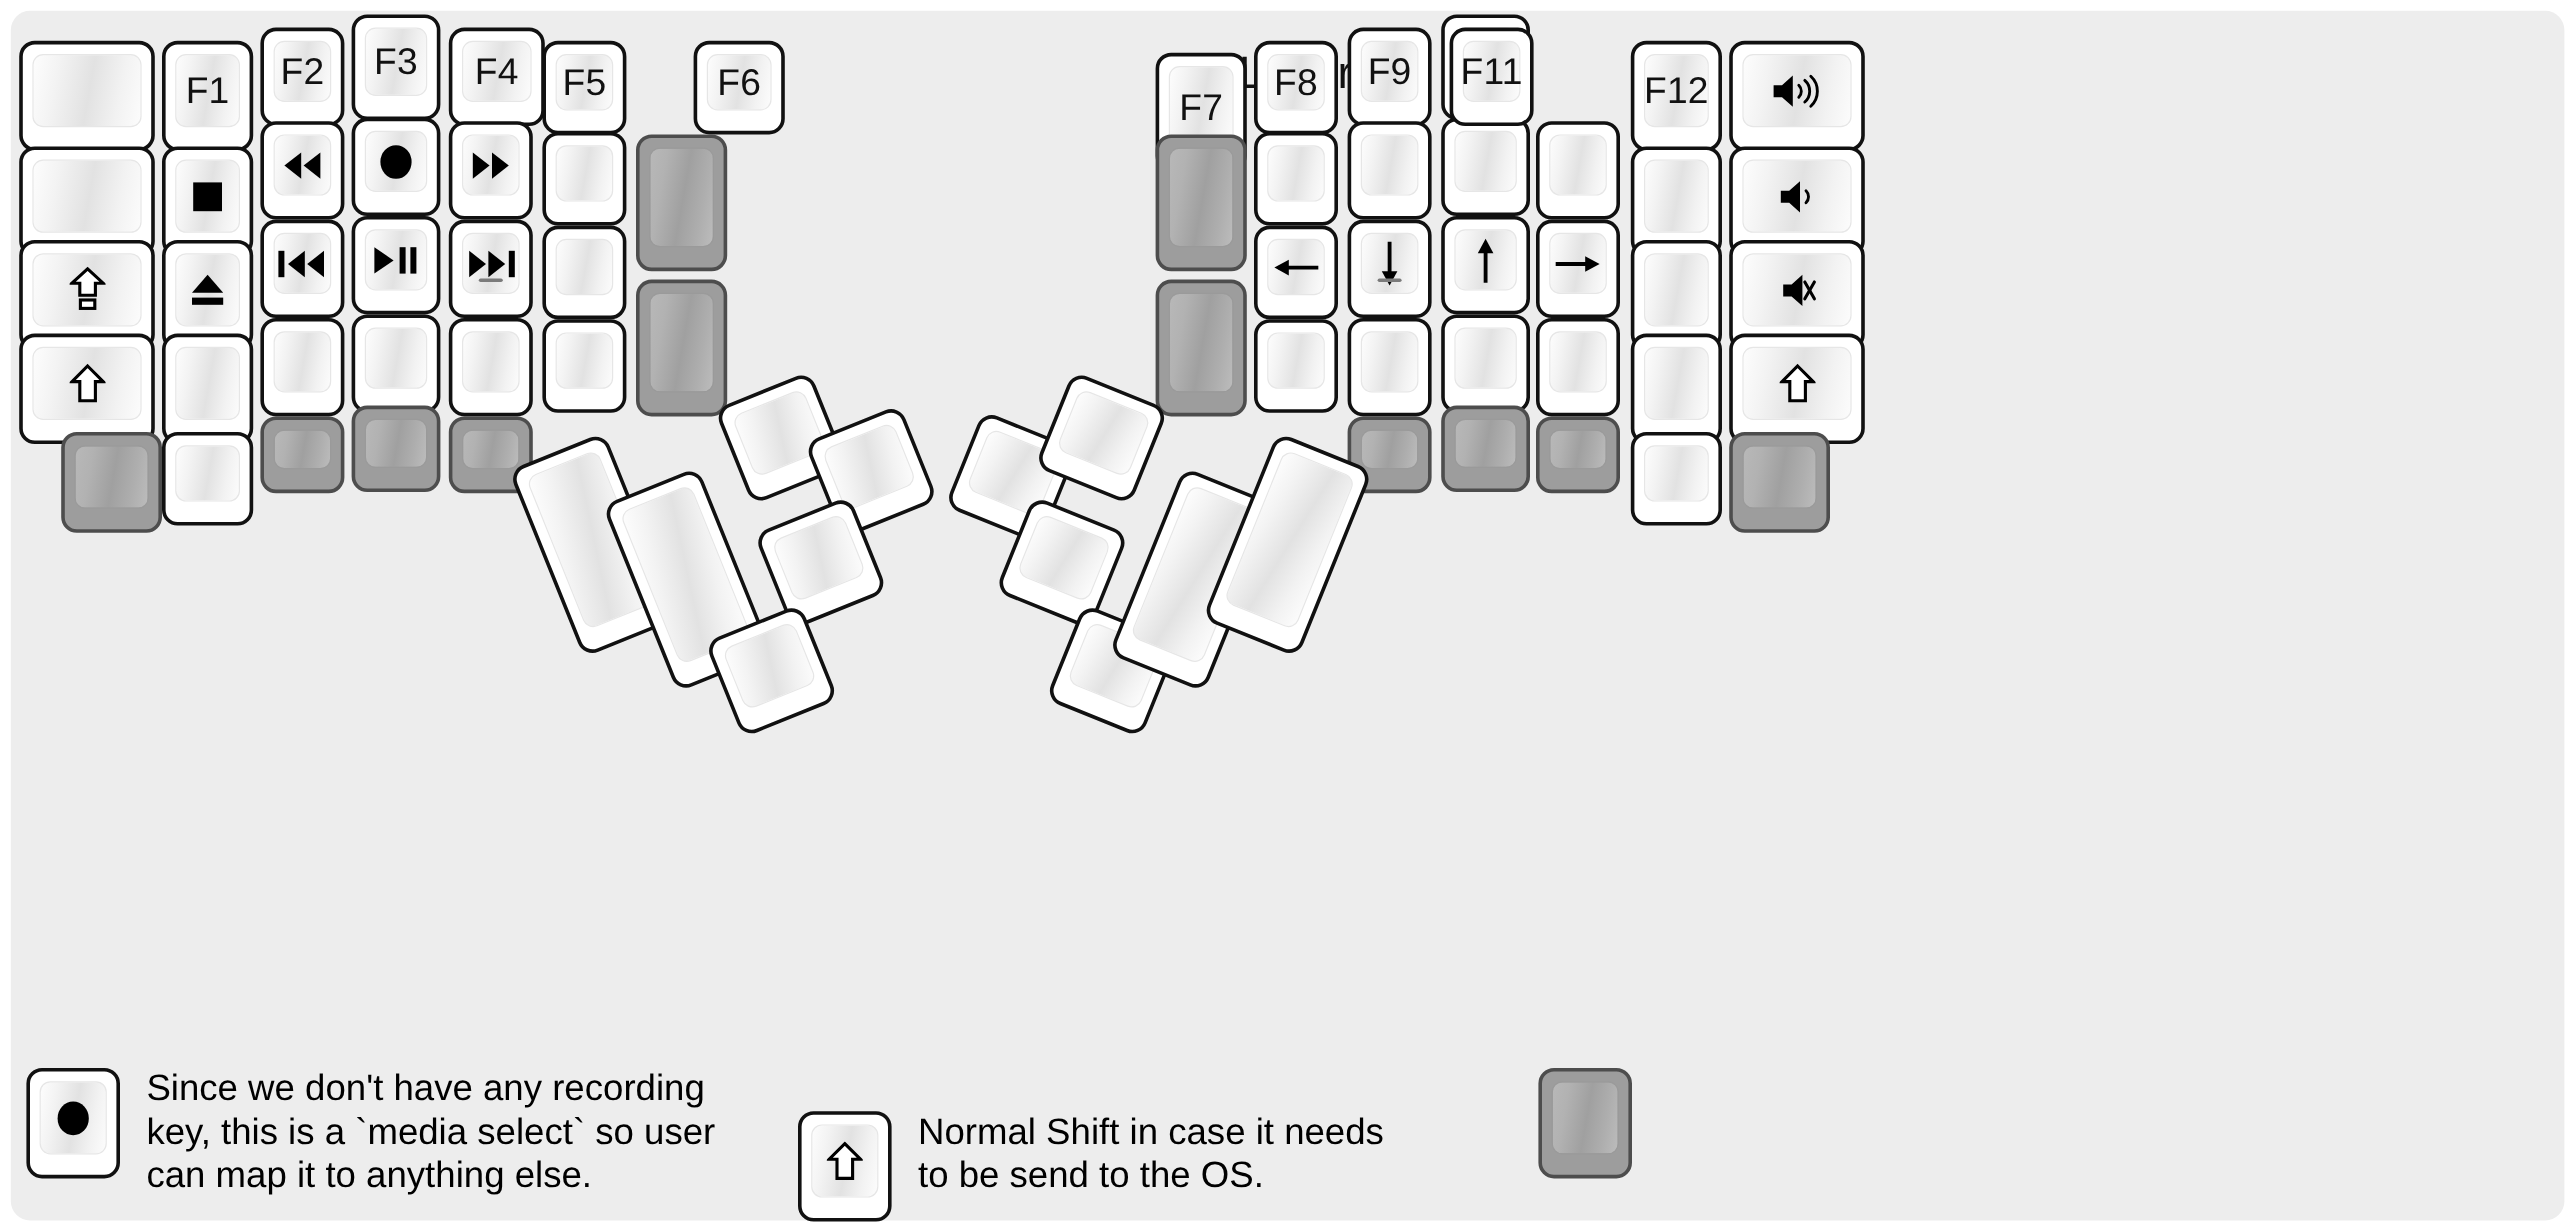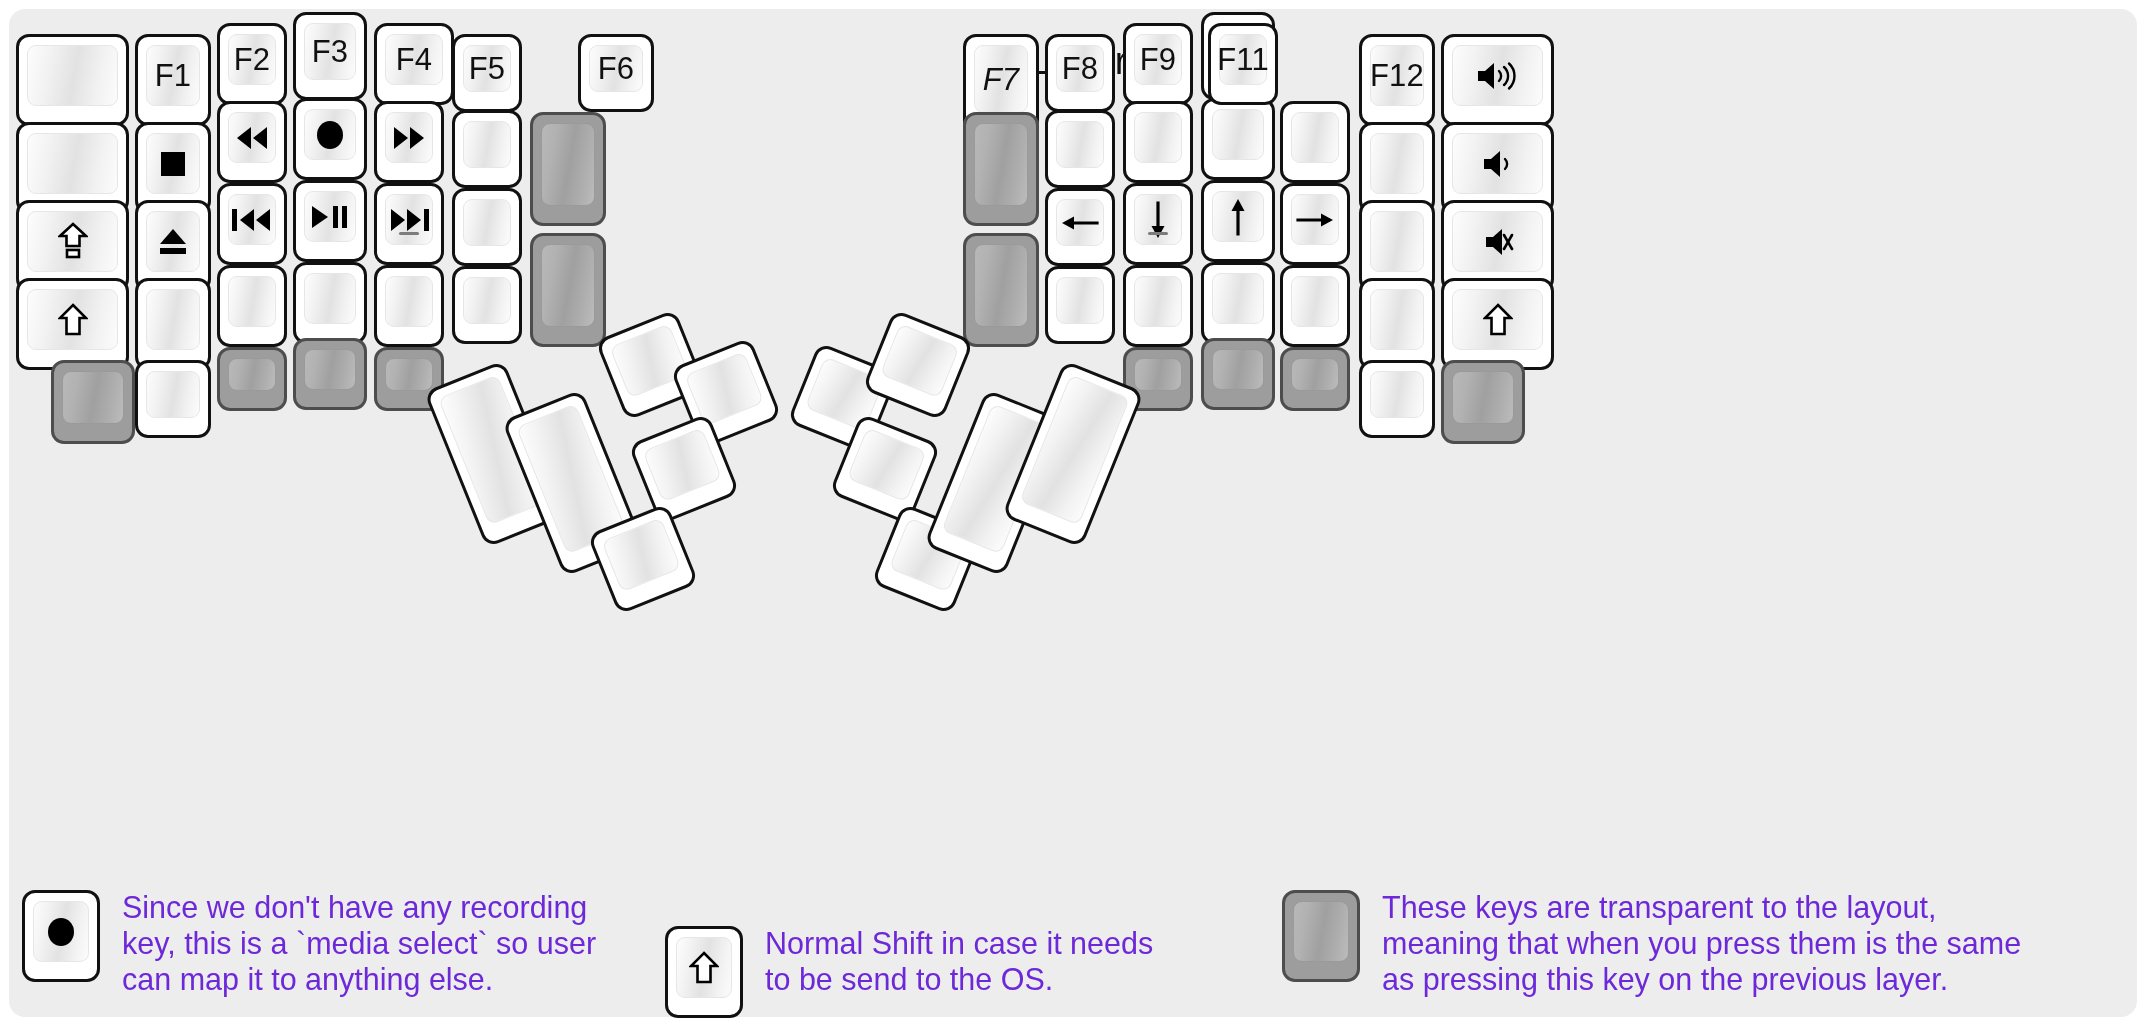--- a/index.html
+++ b/index.html
@@ -109,21 +109,21 @@
   }
   .note .swatch.trans { background:#9d9d9d; border-color:#4d4d4d; }
   .note .swatch.trans > span.inner2 {
     background: linear-gradient(100deg,#b8b8b8 0%,#b2b2b2 22%,#a0a0a0 52%,#aeaeae 78%,#bcbcbc 100%);
     border:1px solid #9a9a9a;
   }
   .note .text {
     margin-left: 22px;
     font-size: 30.5px;
     line-height: 1.18;
-    color: #6d28d9;
+    color: #000000;
     white-space: pre-line;
   }
 
   
   svg.ic { display:block; }
 </style>
 </head>
 <body>
 
 <div id="root">
@@ -306,21 +306,21 @@
         </div>
       </div>
       <div class="key trans" style="left: 530px; top: 112px; width: 76px; height: 114px;">
         <div class="inner"></div>
       </div>
       <div class="key trans" style="left: 530px; top: 233px; width: 76px; height: 114px;">
         <div class="inner"></div>
       </div>
     </div>
   <div id="right-half">
-      <div class="key" style="left: 963px; top: 34px; width: 76px; height: 99px; font-style: italic;">
+      <div class="key" style="left: 963px; top: 44px; width: 76px; height: 99px;">
         <div class="inner">
           <span class="legend">F7</span>
         </div>
       </div>
       <div class="key trans" style="left: 963px; top: 112px; width: 76px; height: 114px;">
         <div class="inner"></div>
       </div>
       <div class="key trans" style="left: 963px; top: 233px; width: 76px; height: 114px;">
         <div class="inner"></div>
       </div>
@@ -560,18 +560,15 @@
             </span>
           </span>
         </div>
         <div class="text">Normal Shift in case it needs
 to be send to the OS.</div>
       </div>
       <div class="note" style="left: 1282px; top: 890px; width: 820px;">
         <div class="swatch trans">
           <span class="inner2"></span>
         </div>
-        <div class="text">These keys are transparent to the layout,
-meaning that when you press them is the same
-as pressing this key on the previous layer.</div>
       </div>
     </div>
 </div>
 
 </body></html>

